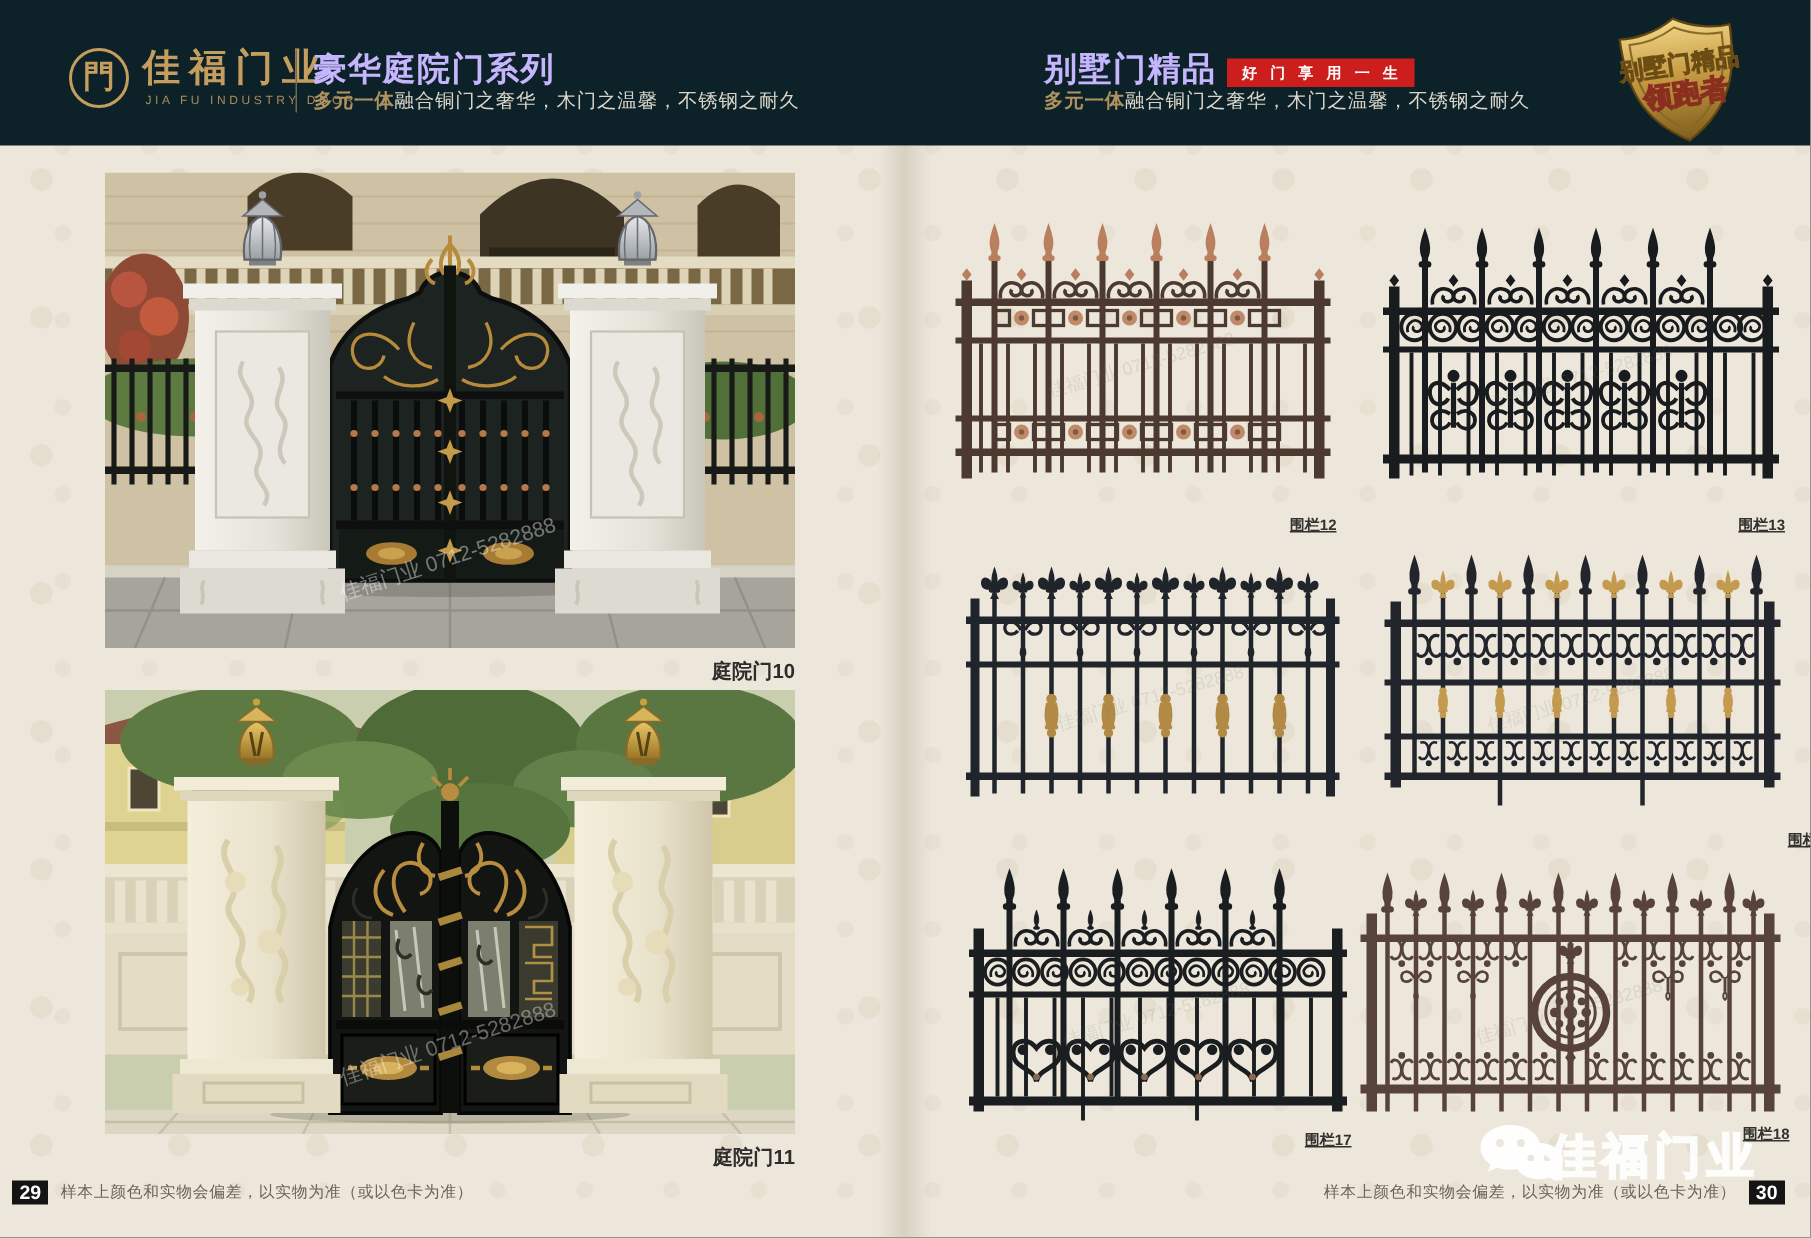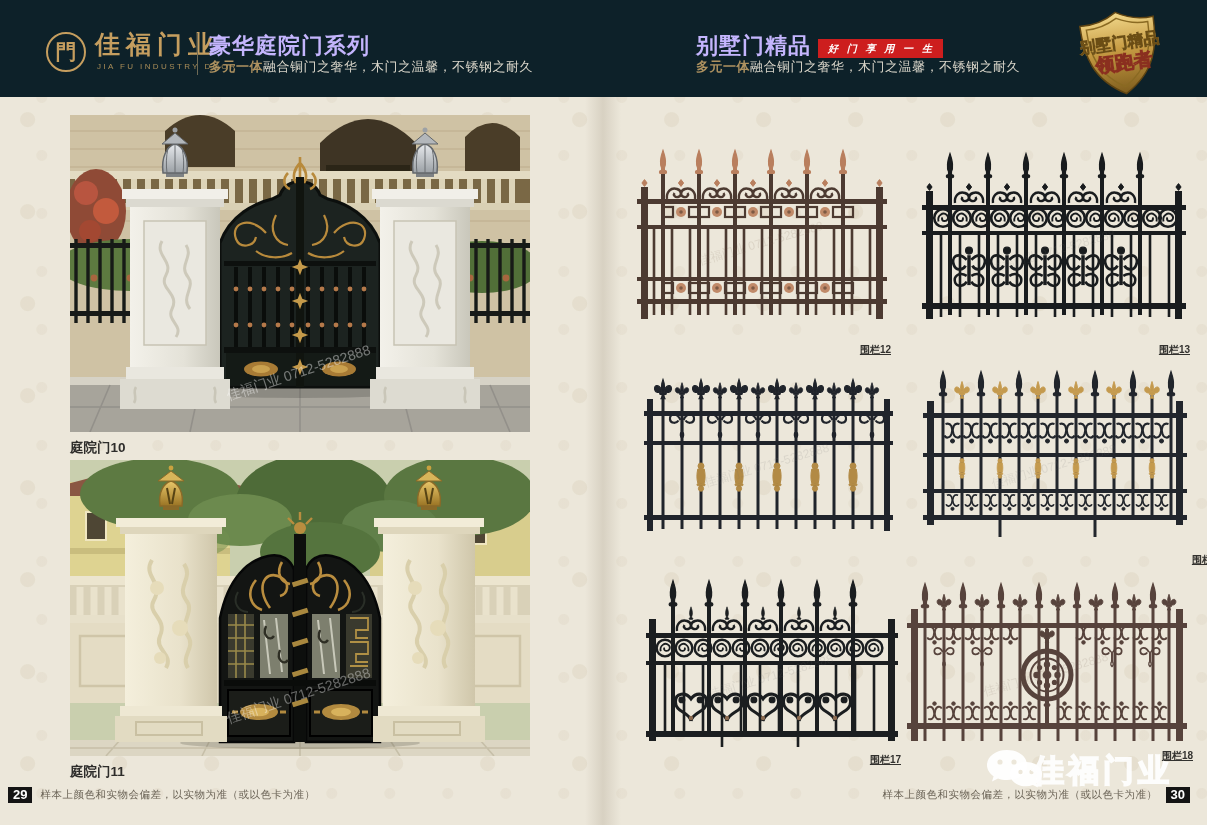--- a/index.html
+++ b/index.html
@@ -14,28 +14,28 @@
   .header{position:absolute;left:0;top:0;width:1207px;height:97px;background:#0d2129;}
   .logo-circle{position:absolute;left:46px;top:32px;width:36px;height:36px;border:2px solid #c59e5f;
                border-radius:50%;color:#c59e5f;font-size:21px;font-weight:bold;line-height:36px;text-align:center;}
   .brand{position:absolute;left:95px;top:28px;color:#c59e5f;font-size:25px;font-weight:bold;letter-spacing:6px;}
   .brand-en{position:absolute;left:97px;top:62px;color:#a98d58;font-size:8px;letter-spacing:2.4px;}
   .hdr-divider{position:absolute;left:197px;top:33px;width:1px;height:42px;background:#6e6a55;}
   .series-title{position:absolute;color:#c4b5fd;font-size:22px;font-weight:bold;letter-spacing:1px;}
   .series-sub{position:absolute;font-size:13px;color:#d9d5c9;letter-spacing:.5px;white-space:nowrap;}
   .series-sub .em{color:#ae9260;font-weight:bold;}
   .red-badge{position:absolute;left:818px;top:39px;background:#cd1e1e;color:#fff;font-size:10px;
-             font-weight:bold;letter-spacing:3px;padding:3px 8px 2px 10px;font-style:italic;}
+             font-weight:bold;letter-spacing:3px;padding:3px 8px 2px 10px;}
   .emblem{position:absolute;left:1048px;top:6px;width:146px;height:96px;}
   
   .spread{position:absolute;left:0;top:97px;width:1207px;height:728px;}
   .gutter{position:absolute;left:585px;top:0;width:36px;height:728px;
           background:linear-gradient(to right,transparent,rgba(110,95,70,.16) 50%,transparent);}
   .photo{position:absolute;display:block;}
-  .p-label{position:absolute;font-size:13.5px;font-weight:bold;color:#2e2d2b;text-align:left;}
+  .p-label{position:absolute;font-size:13.5px;font-weight:bold;color:#2e2d2b;text-align:right;}
   .fence{position:absolute;display:block;}
   .f-label{position:absolute;font-size:10px;font-weight:bold;color:#33322f;text-align:right;text-decoration:underline;}
   .footer{position:absolute;display:flex;align-items:center;gap:8px;}
   .pageno{background:#141414;color:#fff;font-size:13px;font-weight:bold;padding:2px 5px;line-height:12px;}
   .disclaimer{font-size:10.5px;color:#6b6457;letter-spacing:.5px;}
   
   .wm-brand{position:absolute;left:985px;top:742px;width:200px;height:76px;pointer-events:none;}
   .wm-text{position:absolute;left:48px;top:8px;font-size:31px;font-weight:bold;letter-spacing:4px;
            color:transparent;-webkit-text-stroke:1.6px #ffffff;opacity:.92;}
 </style>

